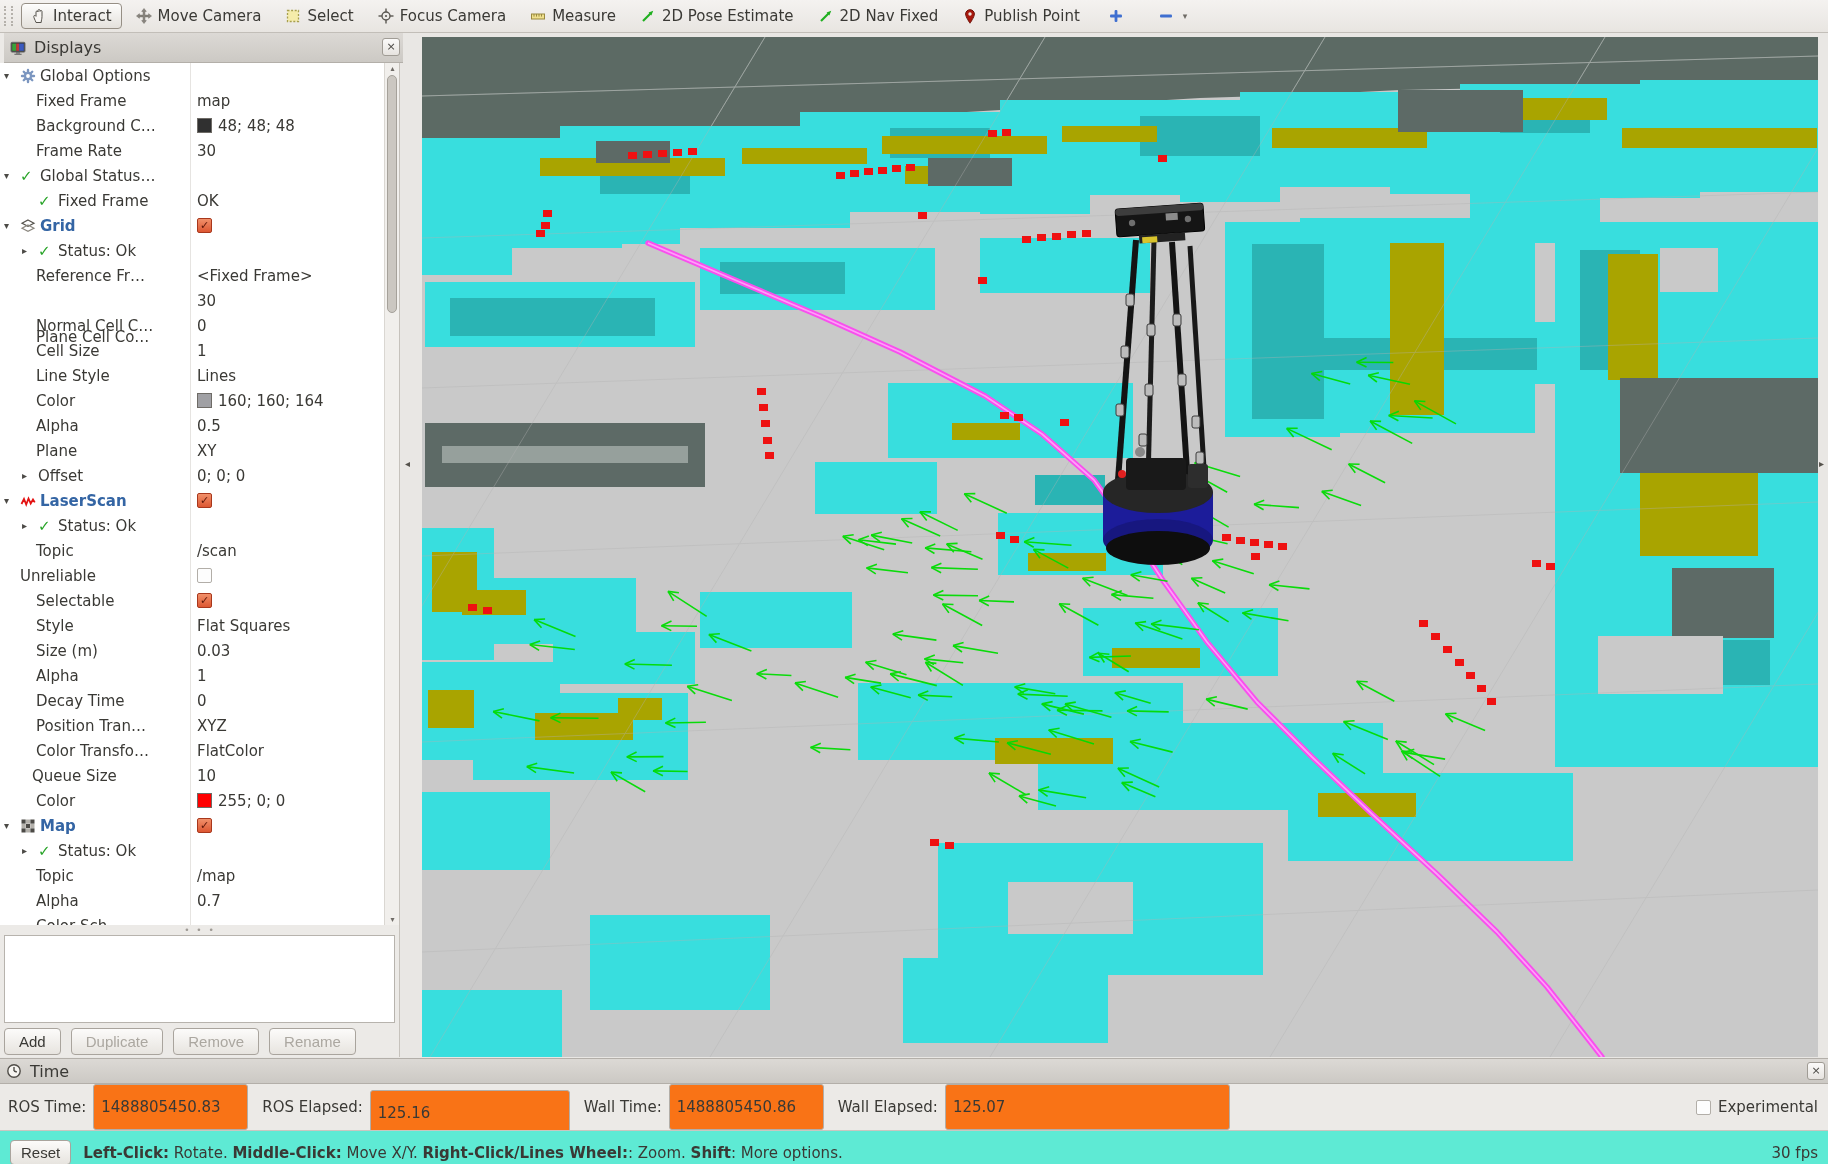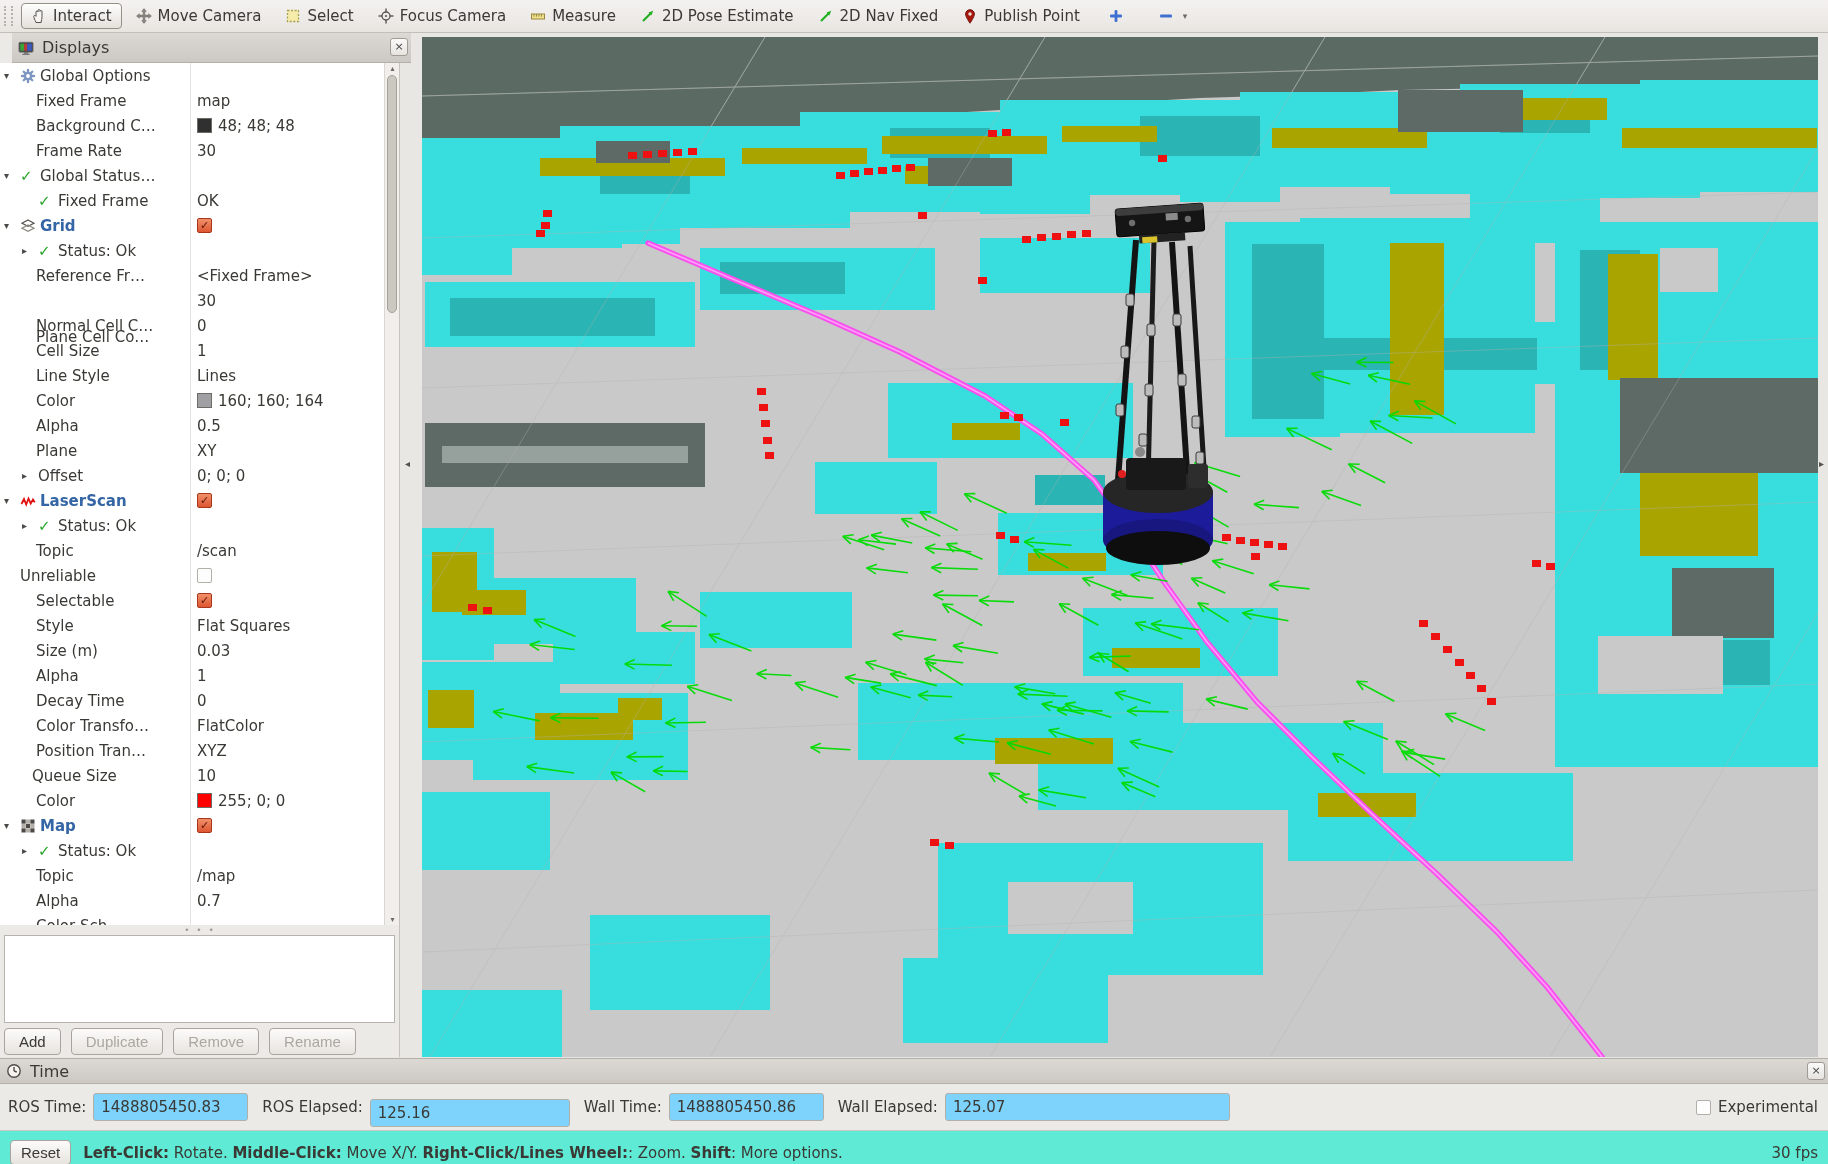--- a/index.html
+++ b/index.html
@@ -7,21 +7,21 @@
 
 .toolbar{position:absolute;left:0;top:0;width:100%;height:33px;background:linear-gradient(#f4f2f0,#e8e5e1);border-bottom:1px solid #c2beb8;display:flex;align-items:center;padding-left:2px;box-sizing:border-box}
 .tb-handle{width:5px;height:20px;border-left:2px dotted #b5b1ab;border-right:2px dotted #b5b1ab;margin:0 8px 0 2px}
 .tool{display:flex;align-items:center;gap:6px;padding:3px 9px;border-radius:4px;font-size:15px;border:1px solid transparent;white-space:nowrap}
 .tool.selected{background:linear-gradient(#fdfdfc,#e4e1dc);border:1px solid #968f85;box-shadow:inset 0 1px 0 rgba(255,255,255,.9)}
 .icon16{width:16px;height:16px;display:inline-block}
 .icon16 svg{display:block}
 .tb-caret{font-size:9px;color:#6f6b66;margin-left:3px}
 
 .panel{position:absolute;left:0;top:33px;width:400px;height:1024px;background:#eceae7;border-right:1px solid #c6c2bc;box-sizing:border-box}
-.phead{position:absolute;left:12px;top:0;width:100%;height:30px;background:linear-gradient(#dcd9d5,#ccc9c4);border-bottom:1px solid #b3afa9;display:flex;align-items:center;padding-left:6px;box-sizing:border-box;gap:8px;font-size:16px}
+.phead{position:absolute;left:4px;top:0;width:100%;height:30px;background:linear-gradient(#dcd9d5,#ccc9c4);border-bottom:1px solid #b3afa9;display:flex;align-items:center;padding-left:6px;box-sizing:border-box;gap:8px;font-size:16px}
 .xbtn{position:absolute;right:3px;top:5px;width:18px;height:18px;border:1px solid #a09c95;border-radius:3px;background:linear-gradient(#fbfaf9,#e6e3df);font-size:11px;line-height:16px;text-align:center;color:#4c4a46;box-sizing:border-box}
 .tree{position:absolute;left:0;top:30px;width:384px;height:862px;background:#ffffff;overflow:hidden;font-size:15px}
 .colsep{position:absolute;left:190px;top:30px;width:1px;height:862px;background:#e6e4e1;z-index:2}
 .trow{position:relative;height:25px}
 .tlab{position:absolute;left:0;top:0;width:189px;height:25px;display:flex;align-items:center;overflow:hidden;white-space:nowrap;box-sizing:border-box}
 .tval{position:absolute;left:197px;top:0;right:0;height:25px;display:flex;align-items:center;gap:6px;white-space:nowrap;overflow:hidden}
 .exp{width:16px;font-size:10px;color:#4c4a46;text-align:left;flex:none}
 .ticon{width:20px;flex:none;display:flex;align-items:center}
 .accent{color:#3465a4;font-weight:bold}
 .chk{color:#28a428;font-weight:bold;font-size:15px}
@@ -40,21 +40,21 @@
 
 .viewport{position:absolute;left:422px;top:37px;width:1396px;height:1020px;background:#5c6a64}
 .viewport svg{display:block}
 .gutter-arrow{position:absolute;font-size:10px;color:#55524c;z-index:5}
 
 .timebar{position:absolute;left:0;top:1058px;width:100%;height:26px;background:linear-gradient(#dcd9d5,#ccc9c4);border-top:1px solid #b3afa9;border-bottom:1px solid #b3afa9;display:flex;align-items:center;gap:8px;padding-left:6px;box-sizing:border-box;font-size:16px}
 .timebar .xbtn{top:3px}
 .timerow{position:absolute;left:0;top:1084px;width:100%;height:46px;background:#eceae7;display:flex;align-items:center;padding:0 10px 0 8px;box-sizing:border-box;font-size:15px}
 .tfield{display:flex;align-items:center;margin-right:14px}
 .tfield .tlabel{margin-right:7px;white-space:nowrap}
-.tfield input{height:28px;border:1px solid #b2aea8;border-radius:3px;padding:0 7px;font-size:15px;color:#3a3935;background:#7dd3fc;box-sizing:border-box;font-family:"DejaVu Sans",sans-serif}
+.tfield input{height:46px;border:1px solid #b2aea8;border-radius:3px;padding:0 7px;font-size:15px;color:#3a3935;background:#f97316;box-sizing:border-box;font-family:"DejaVu Sans",sans-serif}
 .expm{margin-left:auto;display:flex;align-items:center;gap:7px}
 .expm .cb{margin-top:1px}
 
 .statusbar{position:absolute;left:0;top:1130px;width:100%;height:44px;background:#5eead4;border-top:1px solid #cac6c0;display:flex;align-items:center;padding:0 10px;box-sizing:border-box;font-size:15px;gap:12px}
 .helptext{white-space:nowrap;overflow:hidden}
 .fps{margin-left:auto;white-space:nowrap}
 </style>
 </head>
 <body>
 
@@ -413,32 +413,32 @@
         <div class="trow">
           <div class="tlab" style="padding-left: 36px;">
             <span>Decay Time</span>
           </div>
           <div class="tval">
             <span>0</span>
           </div>
         </div>
         <div class="trow">
           <div class="tlab" style="padding-left: 36px;">
+            <span>Position Tran…</span>
+          </div>
+          <div class="tval">
+            <span>XYZ</span>
+          </div>
+        </div>
+        <div class="trow">
+          <div class="tlab" style="padding-left: 36px;">
             <span>Color Transfo…</span>
           </div>
           <div class="tval">
             <span>FlatColor</span>
-          </div>
-        </div>
-        <div class="trow">
-          <div class="tlab" style="padding-left: 36px;">
-            <span>Position Tran…</span>
-          </div>
-          <div class="tval">
-            <span>XYZ</span>
           </div>
         </div>
         <div class="trow">
           <div class="tlab" style="padding-left: 32px;">
             <span>Queue Size</span>
           </div>
           <div class="tval">
             <span>10</span>
           </div>
         </div>

